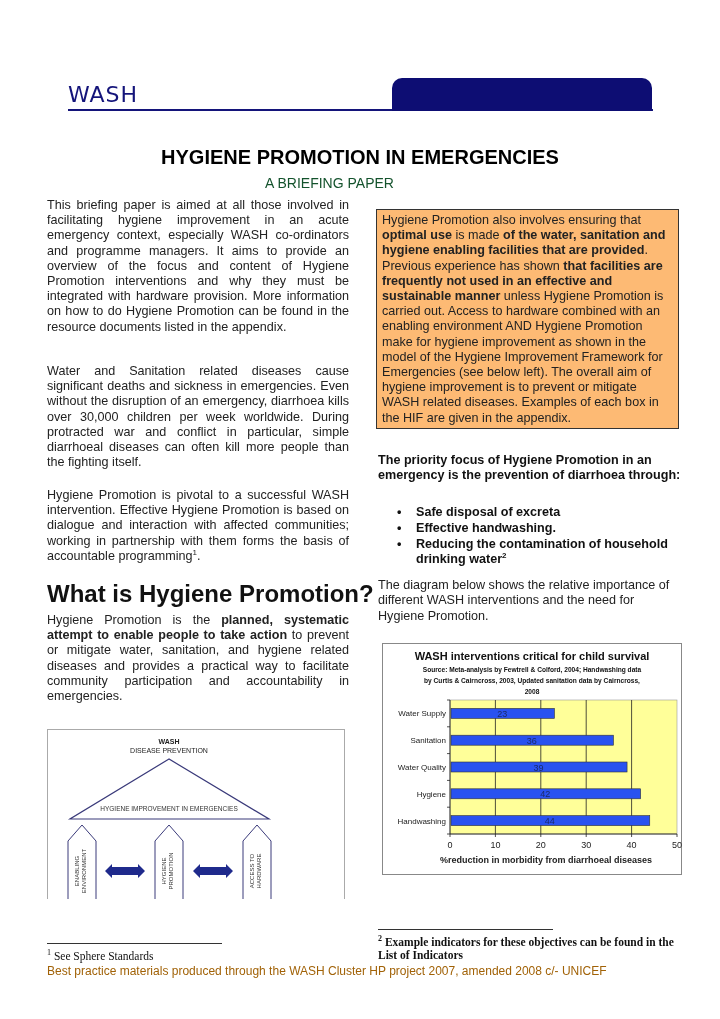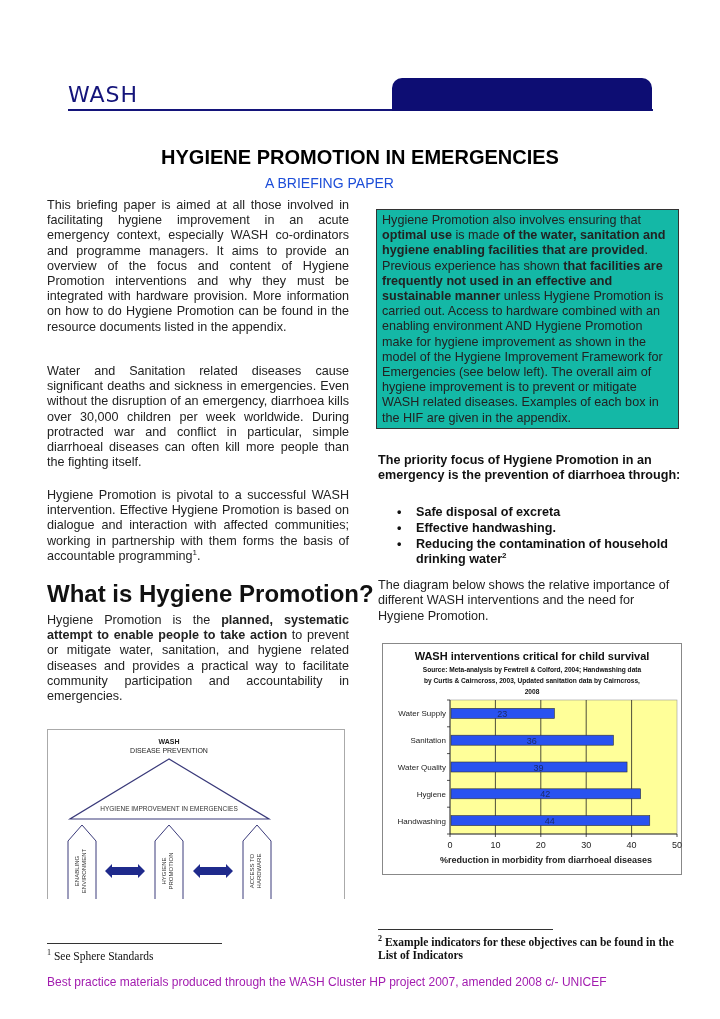--- a/index.html
+++ b/index.html
@@ -7,32 +7,32 @@
          font-family: "Liberation Sans", sans-serif; color: #1a1a1a; }
   .abs { position: absolute; }
 
   
   #wash-logo { left: 68px; top: 82px; font-size: 22px; letter-spacing: 1px; color: #14147a; font-family: "DejaVu Sans", sans-serif; }
   #header-rule { left: 68px; top: 109px; width: 585px; height: 2px; background: #14147a; }
   #hp-tab { left: 392px; top: 78px; width: 260px; height: 33px; background: #0d0d73; border-radius: 10px 10px 0 0; }
   #hp-tab-label { left: 408px; top: 81px; font-size: 24px; font-style: italic; color: #ffffff; font-family: "DejaVu Sans", sans-serif; letter-spacing: 0.3px; margin-top: 36px; }
 
   #title { left: 0; width: 720px; top: 146px; text-align: center; font-weight: bold; font-size: 20px; color: #000; }
-  #subtitle { left: 0; width: 659px; top: 175px; text-align: center; font-size: 14px; color: #1d4ed8; }
+  #subtitle { left: 0; width: 659px; top: 175px; text-align: center; font-size: 14px; color: #14532d; }
 
   .col-left { left: 47px; width: 302px; font-size: 12.6px; line-height: 15.2px; text-align: justify; color: #222; }
   #intro-para { top: 198px; }
   #wash-para { top: 364px; }
   #pivotal-para { top: 488px; }
   #what-heading { left: 47px; top: 580px; font-size: 24px; font-weight: bold; color: #111; }
   #what-para { top: 613px; }
 
   sup { font-size: 8px; line-height: 0; }
 
-  #callout { left: 376px; top: 209px; width: 303px; height: 220px; background: #14b8a6; border: 1px solid #333; box-sizing: border-box;
+  #callout { left: 376px; top: 209px; width: 303px; height: 220px; background: #fdba74; border: 1px solid #333; box-sizing: border-box;
              padding: 3px 5px; font-size: 12.6px; line-height: 15.2px; color: #222; }
 
   #priority { left: 378px; top: 453px; width: 305px; font-size: 12.6px; line-height: 15.3px; font-weight: bold; color: #111; }
   #bullets { left: 378px; top: 505px; width: 305px; margin: 0; padding: 0; list-style: none; font-size: 12.6px; font-weight: bold; color: #111; }
   #bullets li { position: relative; padding-left: 38px; line-height: 15.8px; }
   #bullets li .dot { position: absolute; left: 19px; top: 0; }
   #diagram-para { left: 378px; top: 578px; width: 305px; font-size: 12.6px; line-height: 15.3px; color: #222; }
 
   
   #chart-box { left: 382px; top: 643px; width: 300px; height: 232px; border: 1px solid #888; box-sizing: border-box; background: #fff; }
@@ -42,21 +42,21 @@
   #hif-box { left: 47px; top: 729px; width: 298px; height: 170px; border: 1px solid #aaa; box-sizing: border-box; border-bottom: none; }
   #hif-svg { left: 47px; top: 729px; width: 298px; height: 170px; }
 
   
   .fn-rule { height: 1px; background: #333; }
   #fn1-rule { left: 47px; top: 943px; width: 175px; }
   #fn2-rule { left: 378px; top: 929px; width: 175px; }
   .fn { font-family: "Liberation Serif", serif; font-size: 11.5px; line-height: 13px; color: #111; }
   #fn1 { left: 47px; top: 950px; }
   #fn2 { left: 378px; top: 936px; width: 310px; font-weight: bold; }
-  #footer-credit { left: 47px; top: 964px; font-size: 12px; color: #a21caf; margin-top: 11px; }
+  #footer-credit { left: 47px; top: 964px; font-size: 12px; color: #a16207; }
 </style>
 </head>
 <body>
 
 <div id="wash-logo" class="abs">WASH</div>
 <div id="header-rule" class="abs"></div>
 <div id="hp-tab" class="abs"></div>
 <div id="hp-tab-label" class="abs">Hygiene Promotion</div>
 
 <div id="title" class="abs">HYGIENE PROMOTION IN EMERGENCIES</div>

